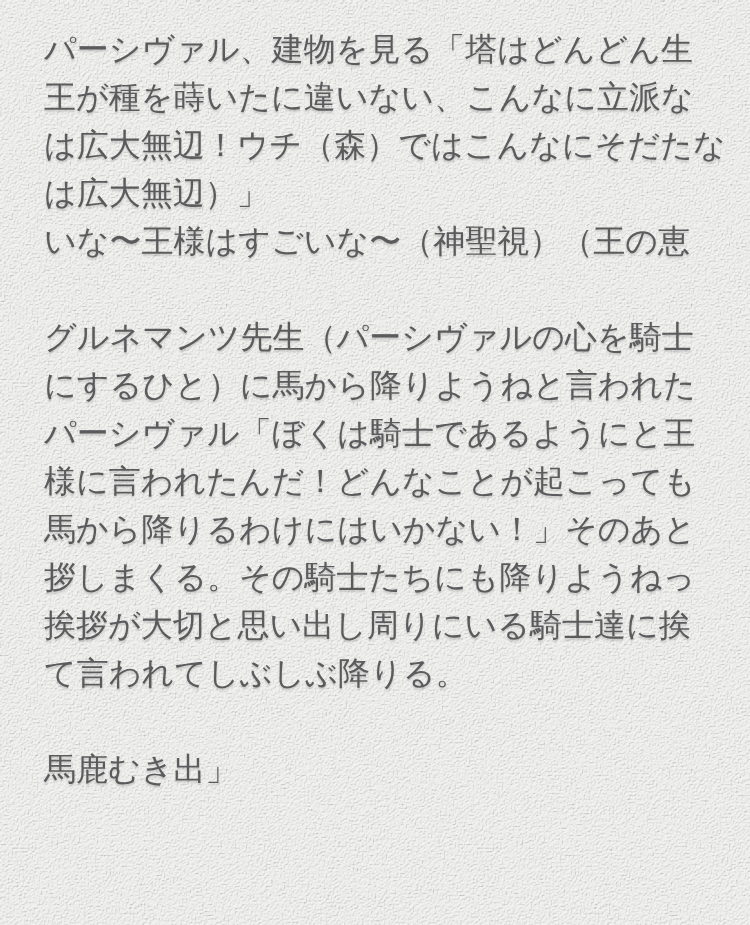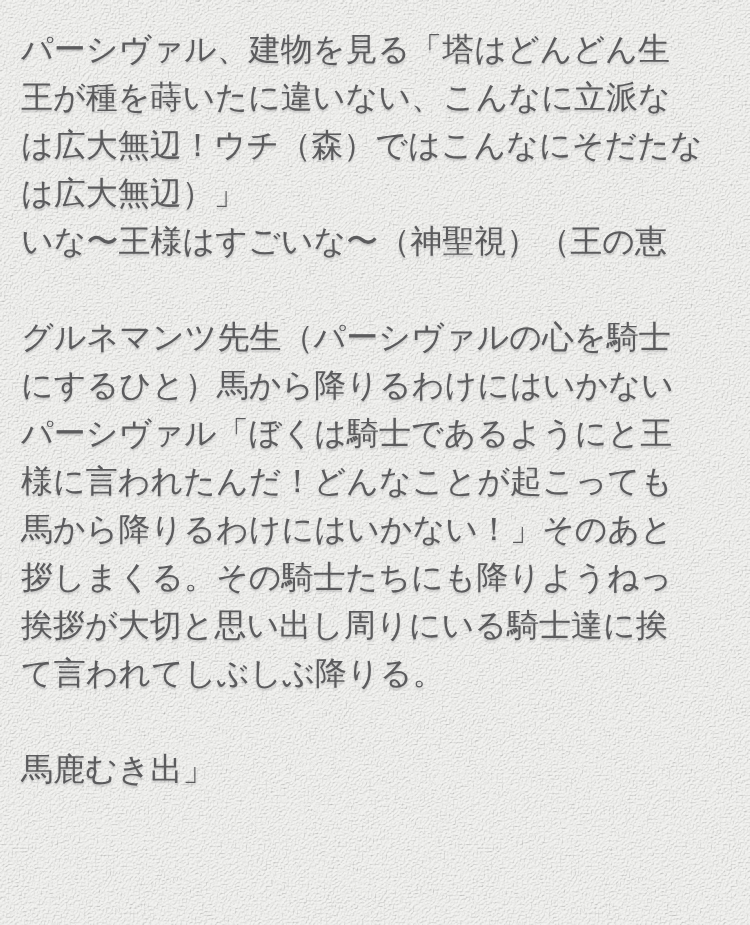--- a/index.html
+++ b/index.html
@@ -17,21 +17,21 @@
     width: 750px;
     height: 925px;
     z-index: 0;
     display: block;
   }
   .note-content {
     position: relative;
     z-index: 1;
     box-sizing: border-box;
     width: 750px;
-    padding: 25px 38px 0 21px;
+    padding: 25px 38px 0 44px;
     font-family: "Liberation Sans", "DejaVu Sans", sans-serif;
     font-size: 32px;
     line-height: 48px;
     color: #5b5b5d;
     text-shadow: 0 2px 2px rgba(70, 70, 72, 0.22);
   }
   .para {
     margin: 0 0 48px 0;
     padding: 0;
   }
@@ -62,21 +62,21 @@
   <p class="para">
     <span class="line">パーシヴァル、建物を見る「塔はどんどん生</span>
     <span class="line">王が種を蒔いたに違いない、こんなに立派な</span>
     <span class="line">は広大無辺！ウチ（森）ではこんなにそだたな</span>
     <span class="line">は広大無辺）」</span>
     <span class="line">いな〜王様はすごいな〜（神聖視）（王の恵</span>
   </p>
 
   <p class="para">
     <span class="line">グルネマンツ先生（パーシヴァルの心を騎士</span>
-    <span class="line">にするひと）馬から降りるわけにはいかない</span>
+    <span class="line">にするひと）に馬から降りようねと言われた</span>
     <span class="line">パーシヴァル「ぼくは騎士であるようにと王</span>
     <span class="line">様に言われたんだ！どんなことが起こっても</span>
     <span class="line">馬から降りるわけにはいかない！」そのあと</span>
     <span class="line">拶しまくる。その騎士たちにも降りようねっ</span>
     <span class="line">挨拶が大切と思い出し周りにいる騎士達に挨</span>
     <span class="line">て言われてしぶしぶ降りる。</span>
   </p>
 
   <p class="para">
     <span class="line">馬鹿むき出」</span>

